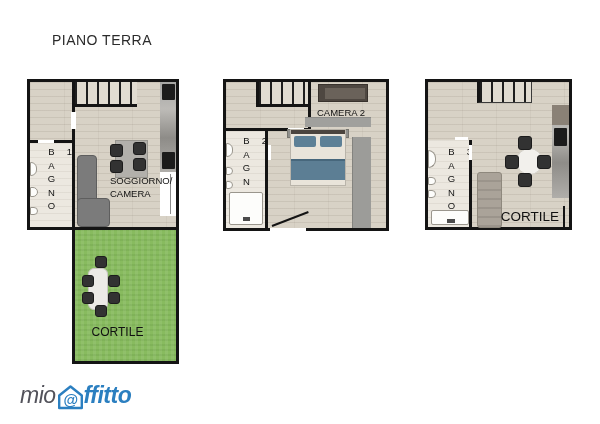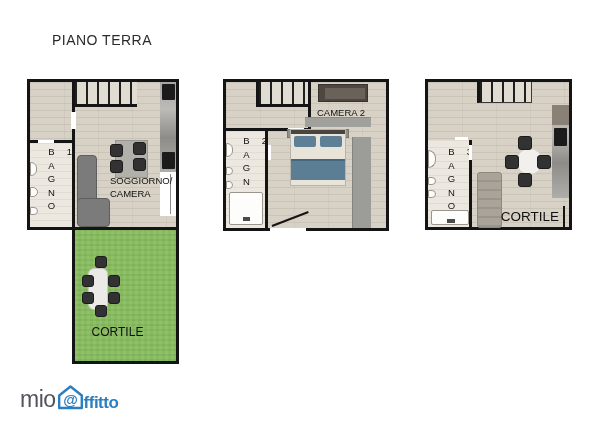--- a/index.html
+++ b/index.html
@@ -28,23 +28,23 @@
   .lbl-md{position:absolute;font-size:11.5px;color:#111;line-height:15px;white-space:nowrap;}
   .fixture{position:absolute;background:#fdfdfb;border:1px solid #9a968d;border-radius:2px;box-sizing:border-box;}
   .chair{position:absolute;width:13px;height:13px;background:#323232;border:1px solid #1c1c1c;
          border-radius:3px;box-sizing:border-box;}
   .appliance{position:absolute;background:#1b1b1b;border-radius:1px;}
   .counter{position:absolute;background:linear-gradient(180deg,#a6a6a4 0%,#bdbbb7 30%,#8e8c88 62%,#b0aeaa 100%);}
   .sofa{position:absolute;background:#7b7b7b;border:1px solid #5e5e5e;border-radius:4px;box-sizing:border-box;}
   .grass{position:absolute;box-sizing:border-box;border:3px solid #141414;background-color:#88bb5f;
       background-image:repeating-linear-gradient(90deg,rgba(255,255,255,.07) 0 3px,transparent 3px 6px),
                        repeating-linear-gradient(0deg,rgba(40,90,20,.09) 0 2px,transparent 2px 5px);}
-  .logo{position:absolute;left:20px;top:384px;display:flex;align-items:flex-end;line-height:1;}
+  .logo{position:absolute;left:20px;top:384px;display:flex;line-height:1;font-style:italic;}
   .logo-mio{font-size:23px;color:#53535b;letter-spacing:-.5px;}
-  .logo-rest{font-size:17px;font-weight:bold;color:#2b7fc0;letter-spacing:-.5px;}
+  .logo-rest{font-size:23px;font-weight:bold;color:#2b7fc0;letter-spacing:-.5px;}
   .logo-house{display:inline-block;margin:0 0 -2px 1px;}
 </style>
 </head>
 <body>
 
 <div class="canvas">
 
   <div class="plan-title" style="left:27px;width:150px">PIANO TERRA</div>
 
   <div class="house" style="left:27px;top:79px;width:152px;height:151px">

